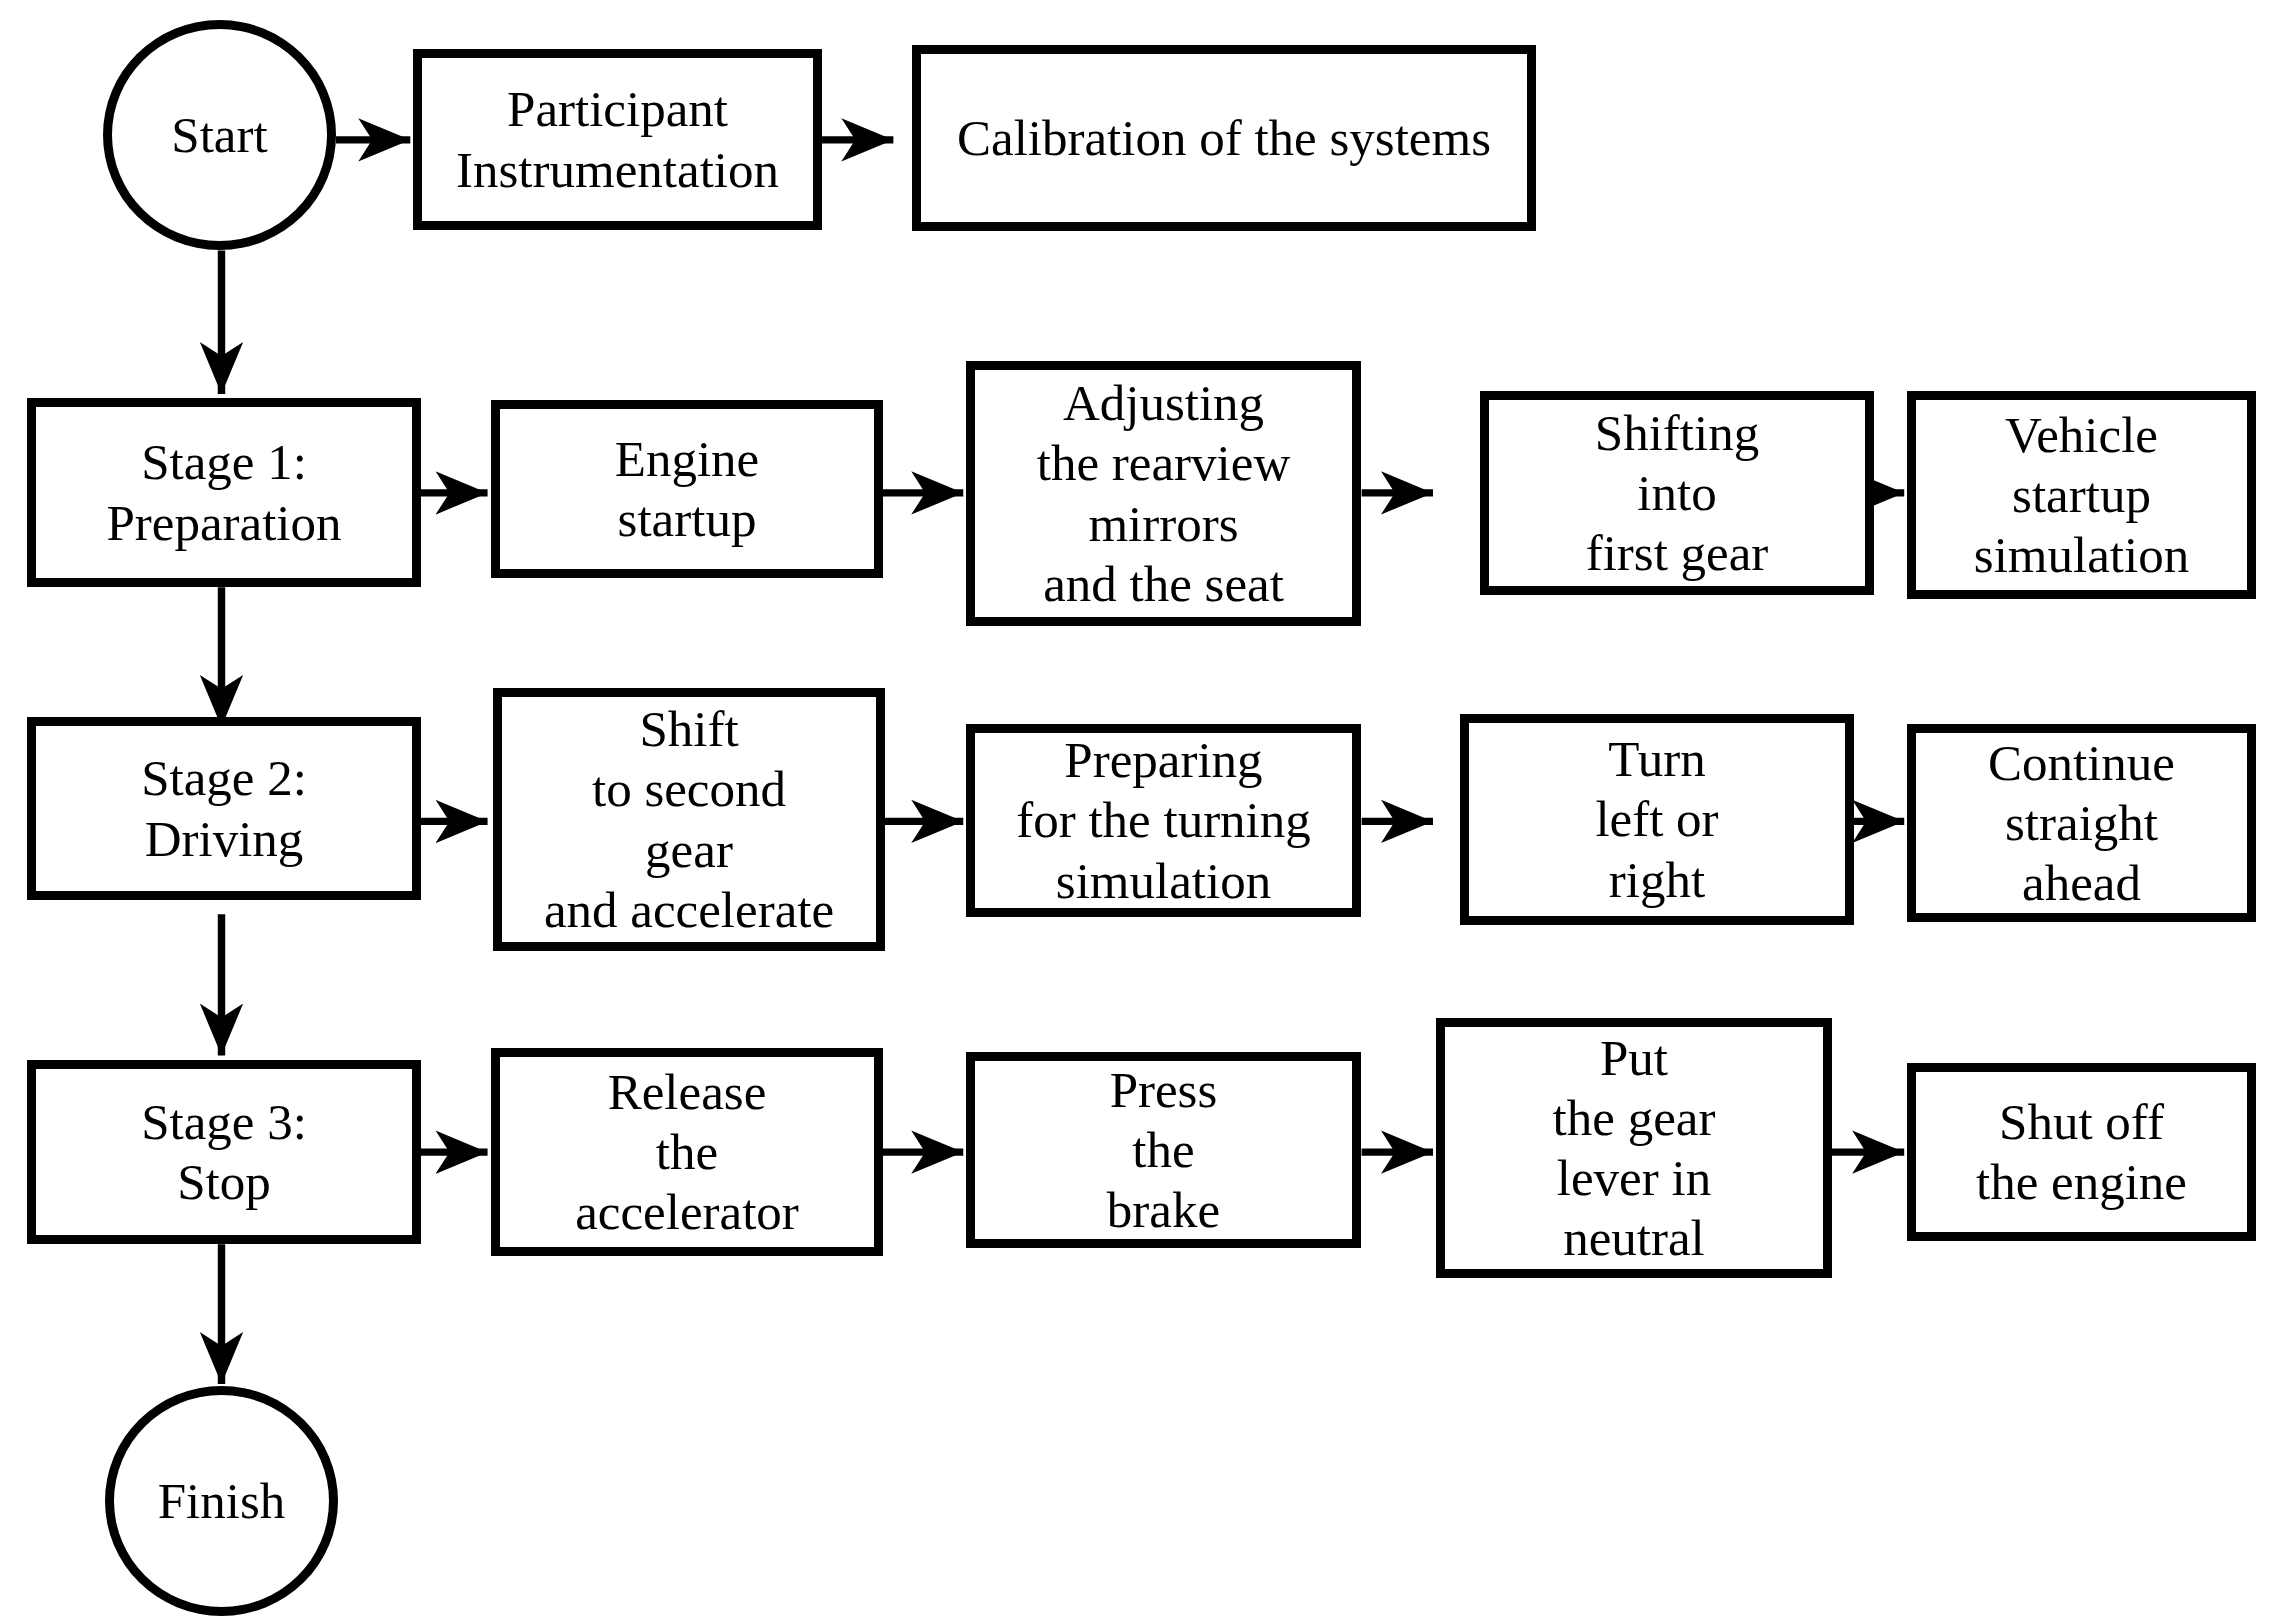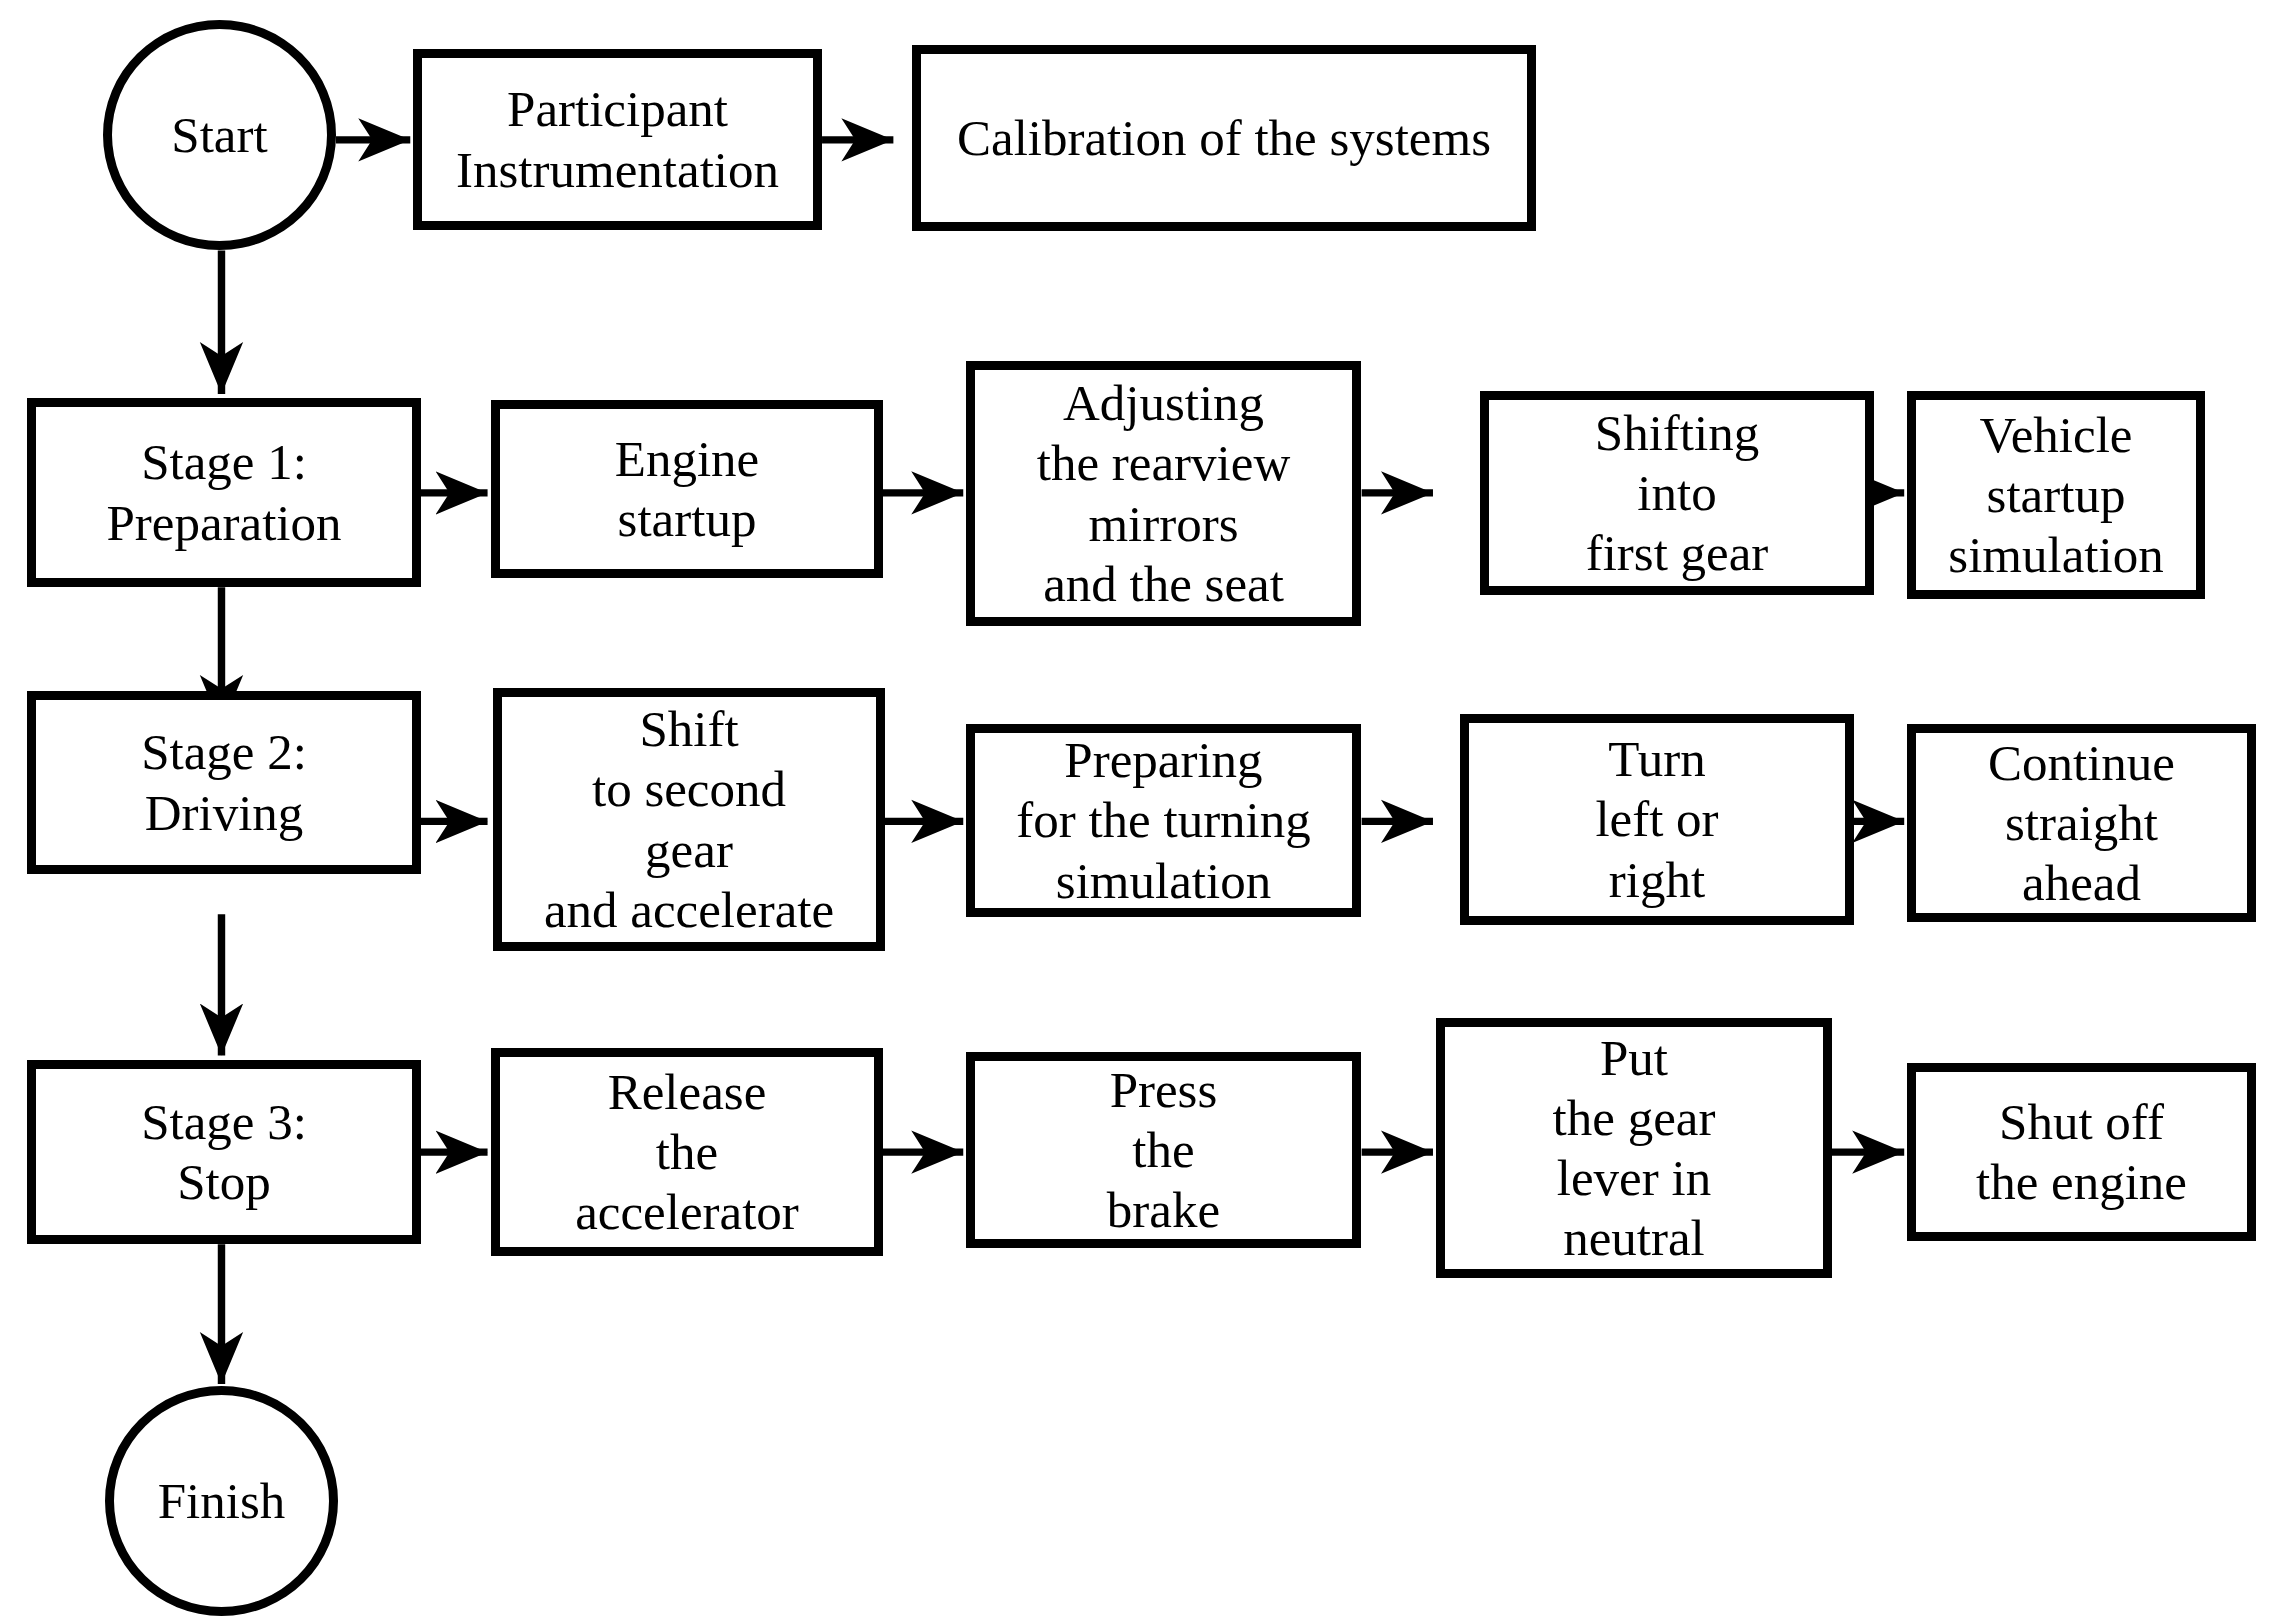--- a/index.html
+++ b/index.html
@@ -60,24 +60,24 @@
 
   
   #node-participant { left: 413px;  top: 49px; width: 409px; height: 181px; }
   #node-calibration { left: 912px; top: 45px; width: 624px; height: 186px; }
 
   
   #node-stage1    { left: 27px;   top: 398px; width: 394px; height: 189px; }
   #node-engine    { left: 491px;  top: 400px; width: 392px; height: 178px; }
   #node-adjusting { left: 966px; top: 361px; width: 395px; height: 265px; }
   #node-shifting  { left: 1436px; top: 391px; width: 394px; height: 204px; margin-left: 44px; }
-  #node-vehicle   { left: 1907px; top: 391px; width: 298px; height: 208px; }
-
-  
-  #node-stage2    { left: 27px;   top: 691px; width: 394px; height: 183px; }
+  #node-vehicle   { left: 1907px; top: 391px; width: 349px; height: 208px; }
+
+  
+  #node-stage2    { left: 27px;   top: 717px; width: 394px; height: 183px; }
   #node-shift2nd  { left: 493px;  top: 688px; width: 392px; height: 263px; }
   #node-preparing { left: 966px; top: 724px; width: 395px; height: 193px; }
   #node-turn      { left: 1436px; top: 714px; width: 394px; height: 211px; margin-left: 24px; }
   #node-continue  { left: 1907px; top: 724px; width: 349px; height: 198px; }
 
   
   #node-stage3   { left: 27px;   top: 1060px; width: 394px; height: 184px; }
   #node-release  { left: 491px;  top: 1048px; width: 392px; height: 208px; }
   #node-press    { left: 966px; top: 1052px; width: 395px; height: 196px; }
   #node-putgear  { left: 1436px; top: 1018px; width: 396px; height: 260px; }

